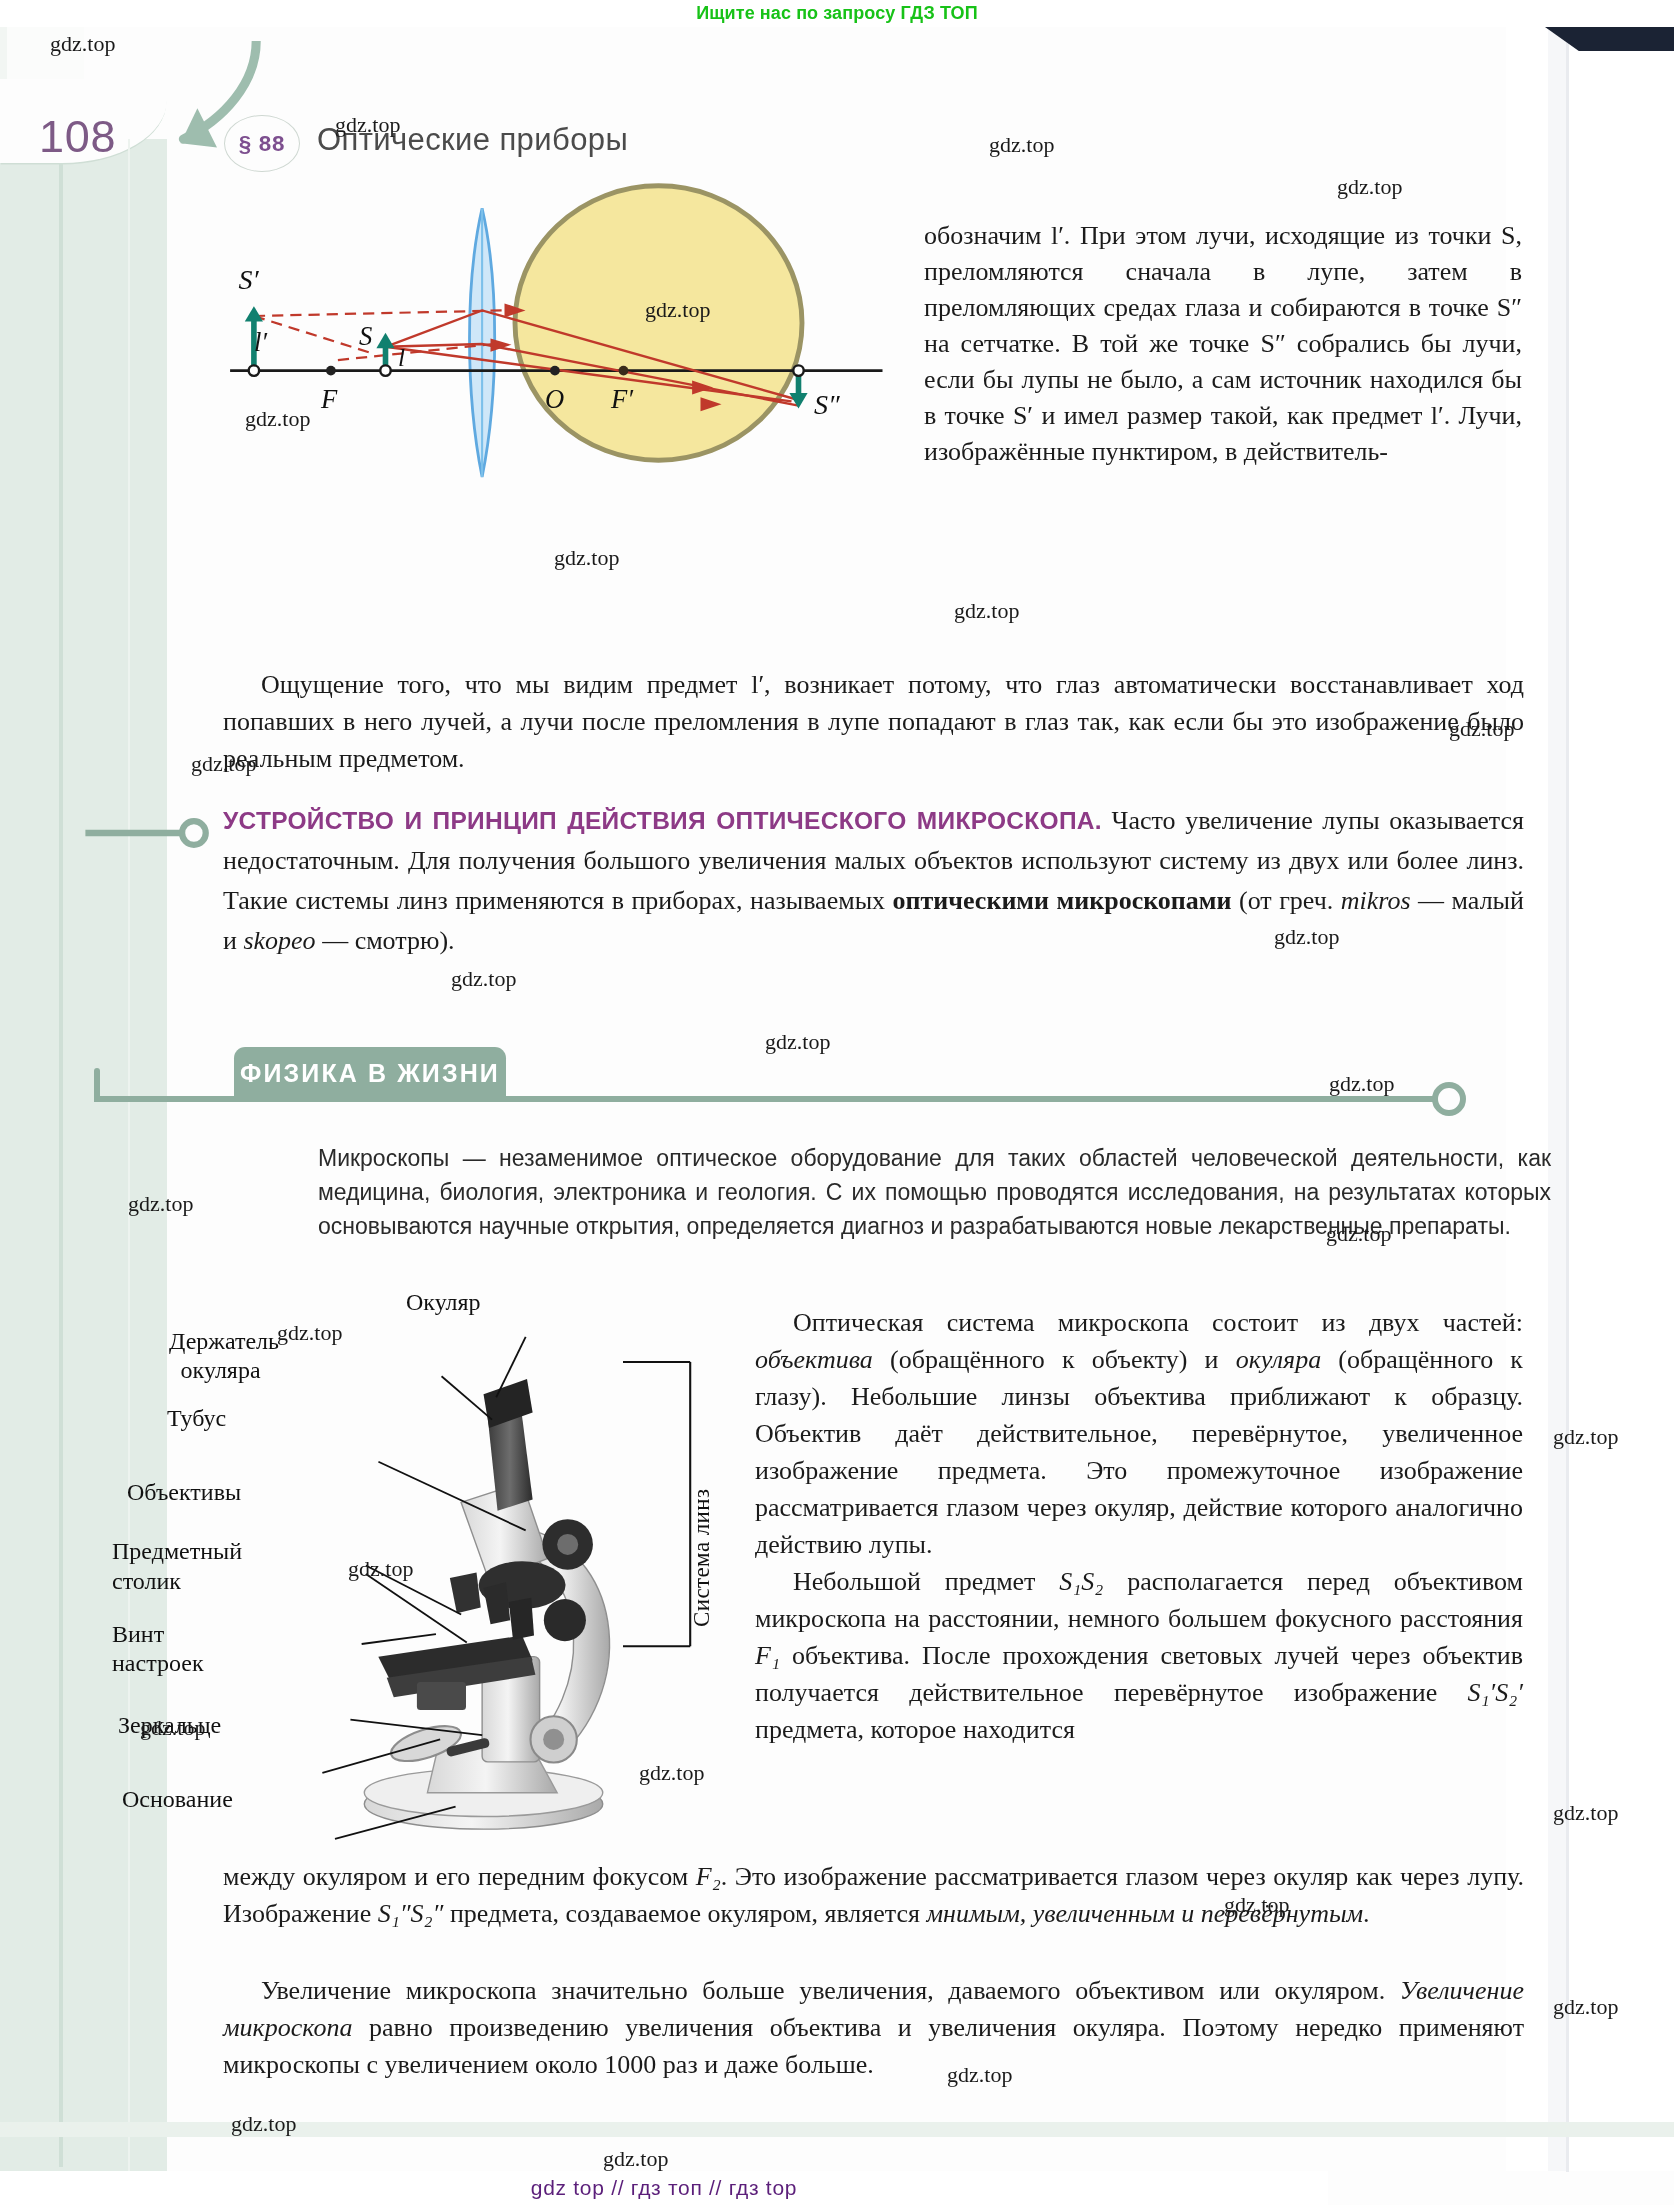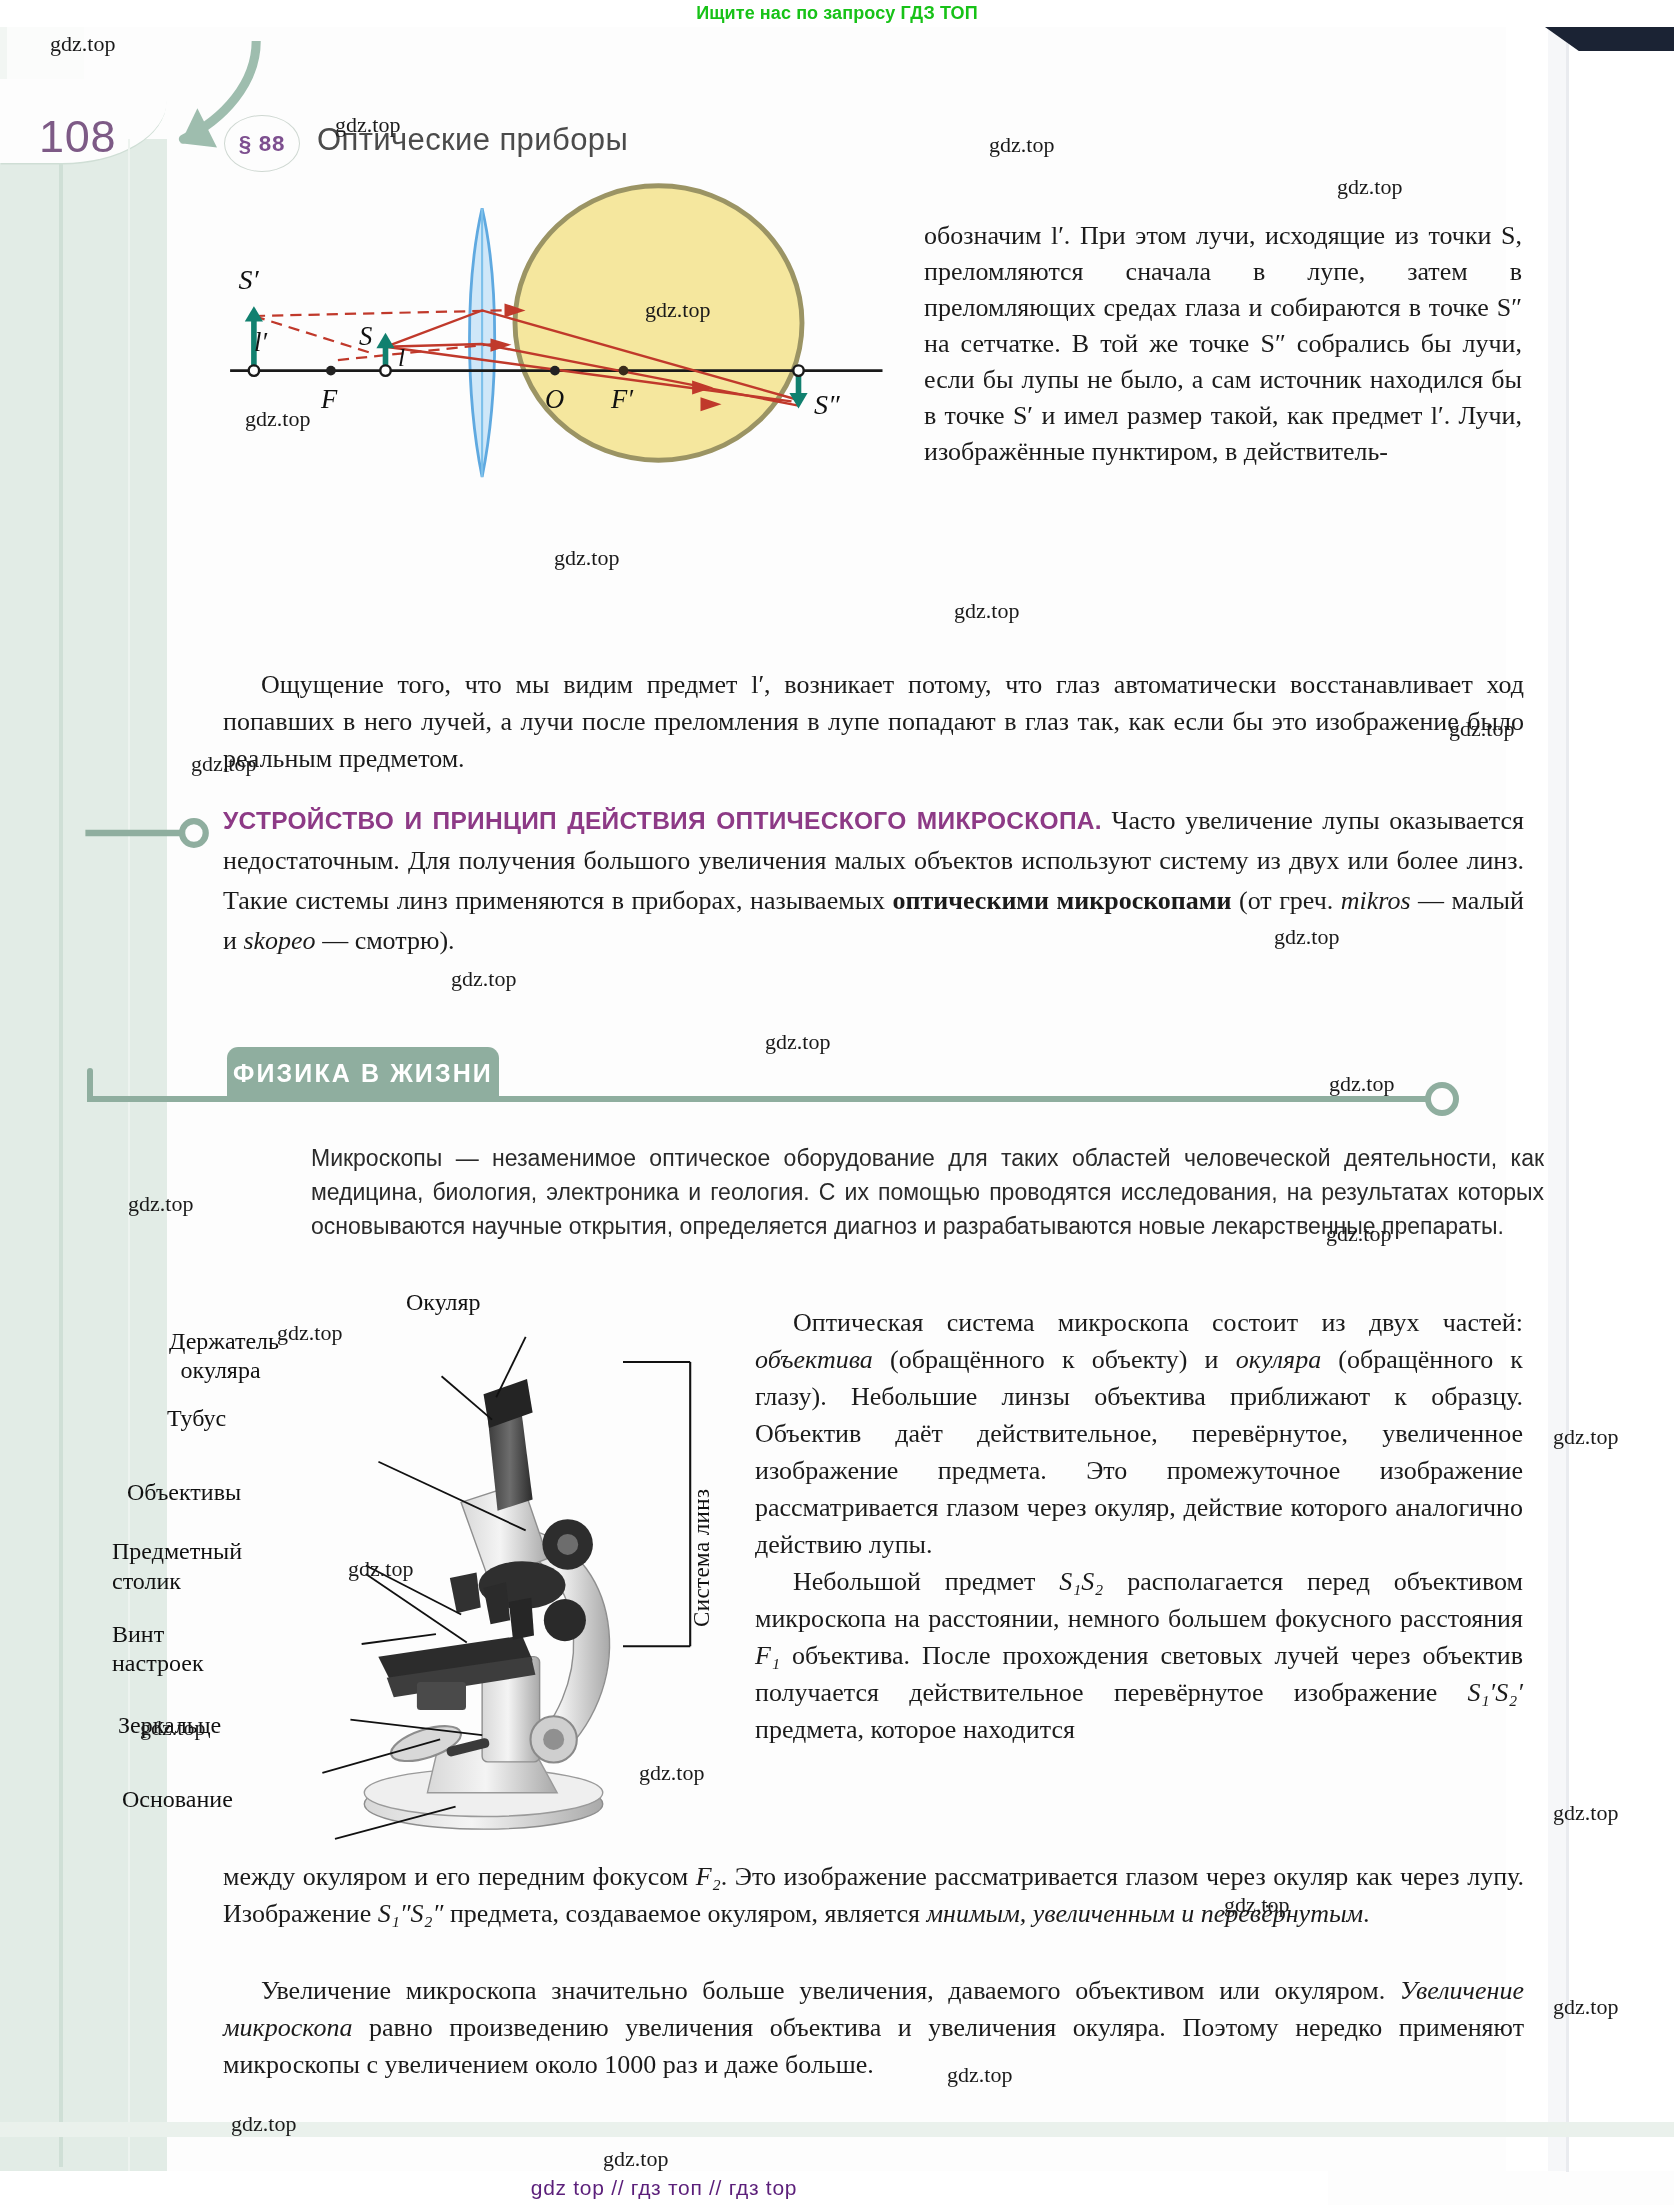--- a/index.html
+++ b/index.html
@@ -103,21 +103,21 @@
     font-weight:700;font-size:24.5px;color:#8d3a86;letter-spacing:0.3px;
   }
   .lead b{font-weight:700;}
   .lead i{font-style:italic;}
 
   .connector-left{
     position:absolute;left:85px;top:790px;width:126px;height:32px;
   }
 
   
-  .fizframe{position:absolute;left:87px;top:1005px;width:1366px;height:806px;}
+  .fizframe{position:absolute;left:94px;top:1005px;width:1366px;height:806px;}
   .fiztab{
     position:absolute;left:140px;top:15.4px;width:272px;height:52px;
     background:#8fae9f;border-radius:11.2px 11.2px 0 0;
     display:flex;align-items:center;justify-content:center;
   }
   .fiztab span{
     font-family:"Liberation Sans",sans-serif;font-weight:700;
     font-size:25px;color:#ffffff;letter-spacing:2.1px;
   }
   .fizrule{position:absolute;left:0;top:64px;width:1366px;height:6.3px;background:#8fae9f;}

